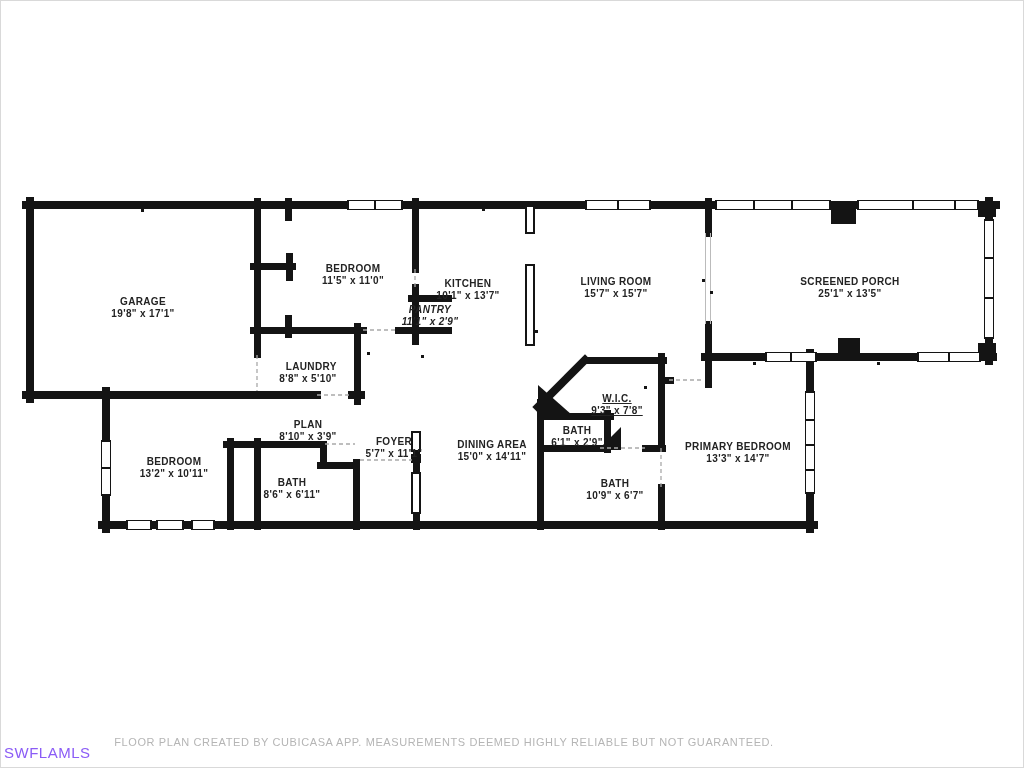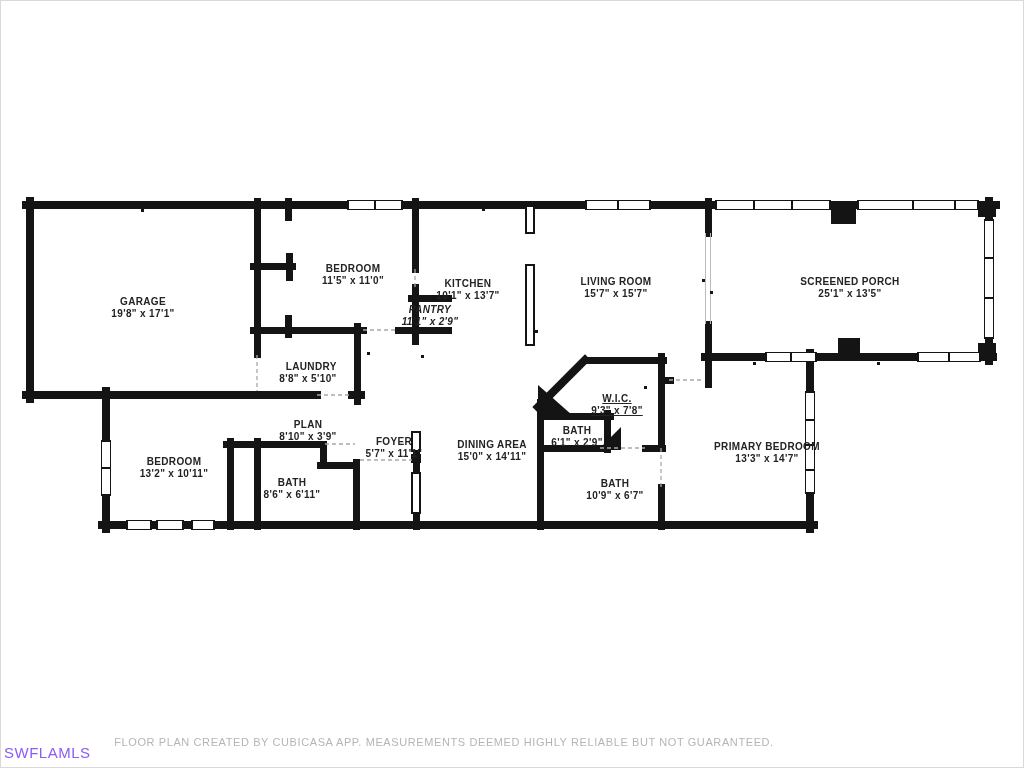--- a/index.html
+++ b/index.html
@@ -261,21 +261,21 @@
     <div>9'3" x 7'8"</div>
   </div>
   <div class="label" style="left:577px; top:425px;">
     <div>BATH</div>
     <div>6'1" x 2'9"</div>
   </div>
   <div class="label" style="left:615px; top:478px;">
     <div>BATH</div>
     <div>10'9" x 6'7"</div>
   </div>
-  <div class="label" style="left:738px; top:441px;margin-left:29px;">
+  <div class="label" style="left:738px; top:441px;">
     <div>PRIMARY BEDROOM</div>
     <div>13'3" x 14'7"</div>
   </div>
 
   <div class="footer-note">FLOOR PLAN CREATED BY CUBICASA APP. MEASUREMENTS DEEMED HIGHLY RELIABLE BUT NOT GUARANTEED.</div>
   <div class="watermark">SWFLAMLS</div>
 
 </div>
 
 </body></html>

